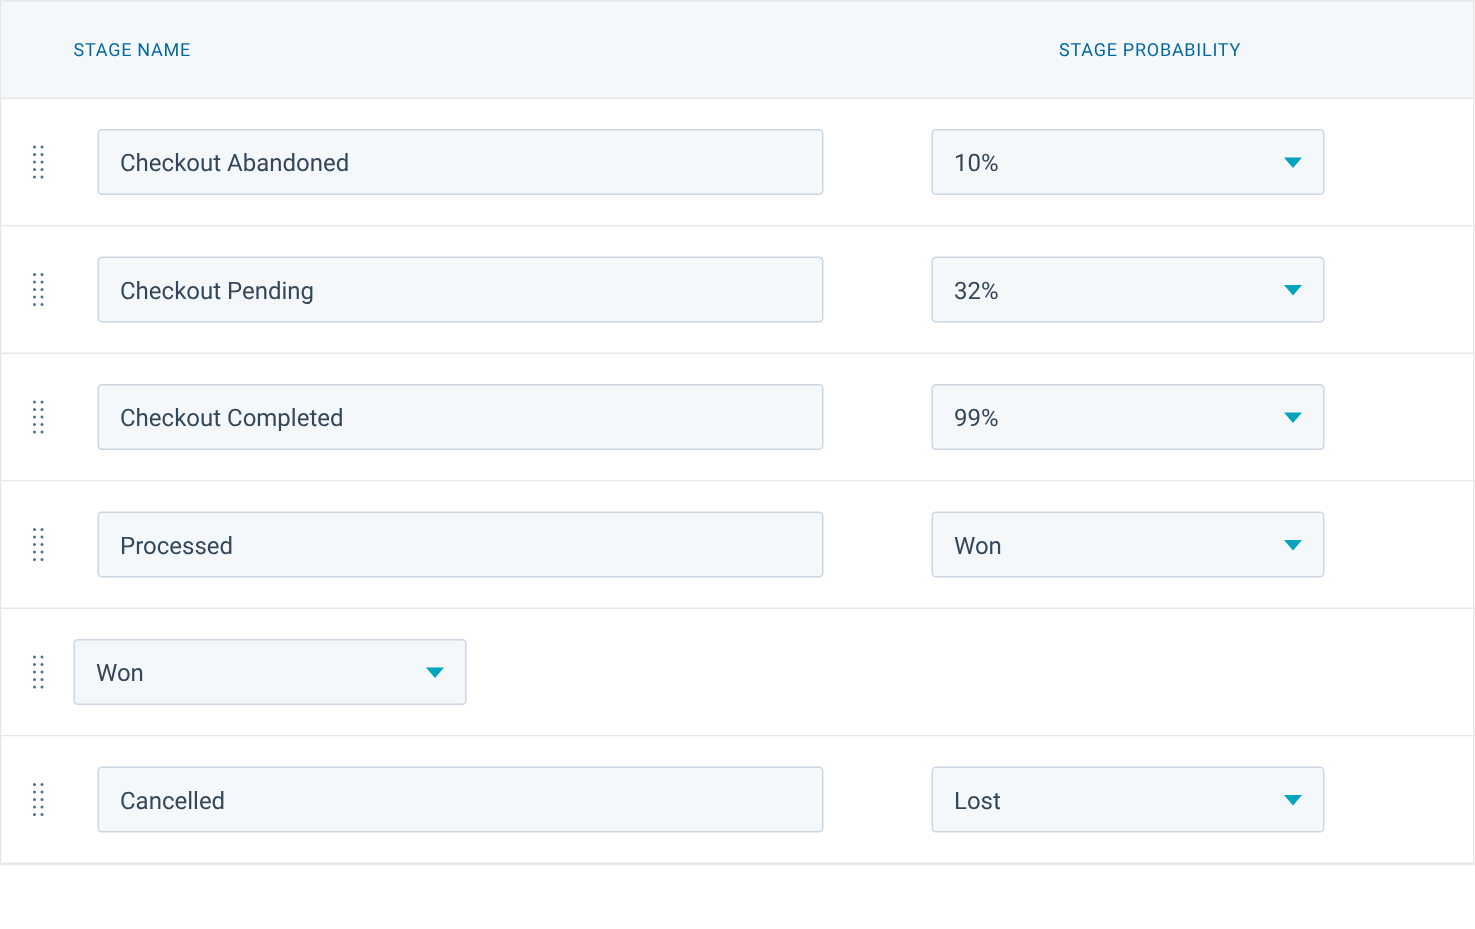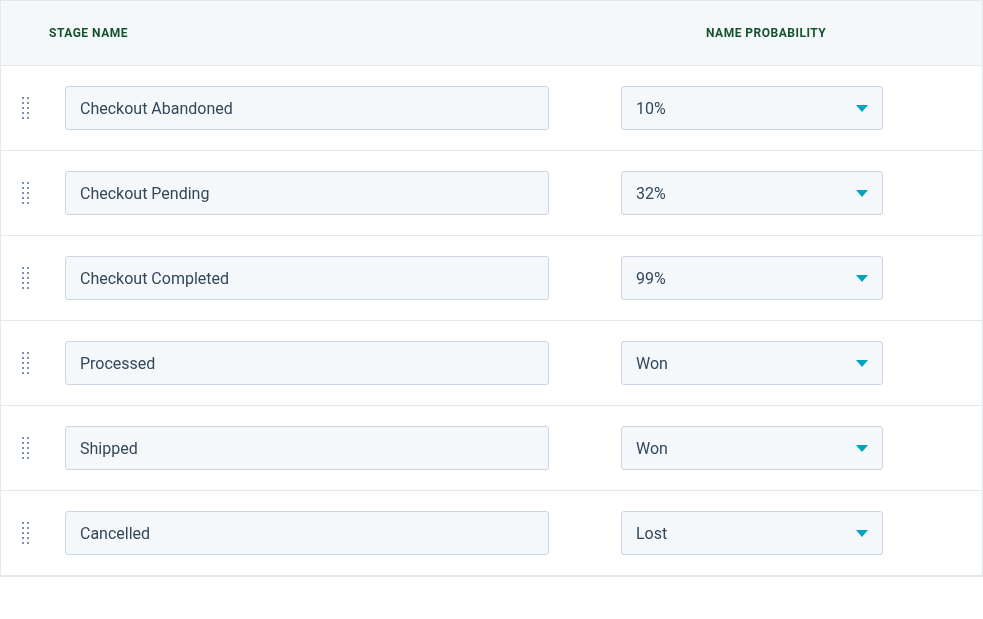--- a/index.html
+++ b/index.html
@@ -22,23 +22,23 @@
     .header-row {
       display: flex;
       align-items: center;
       background: #f5f8fa;
       border-top: 1px solid #e5e8eb;
       border-bottom: 1px solid #e5e8eb;
       padding: 25px 0;
     }
     .header-label {
       font-size: 12px;
-      font-weight: 700;
+      font-weight: 400;
       letter-spacing: 0.5px;
-      color: #14532d;
+      color: #0369a1;
     }
     .col-stage-header {
       flex: 0 0 690px;
       padding-left: 48px;
     }
     .col-prob-header {
       flex: 1;
       padding-left: 15px;
     }
     .stage-row {
@@ -110,21 +110,21 @@
       border-top: 7px solid #00a4bd;
     }
   </style>
 </head>
 <body>
 
 <div class="container">
 
   <div class="header-row">
     <div class="col-stage-header header-label">STAGE NAME</div>
-    <div class="col-prob-header header-label">NAME PROBABILITY</div>
+    <div class="col-prob-header header-label">STAGE PROBABILITY</div>
   </div>
 
   <div class="stage-row">
     <div class="drag-col">
       <div class="drag-handle">
         <span></span>
           <span></span>
           <span></span>
           <span></span>
           <span></span>
@@ -232,23 +232,20 @@
           <span></span>
           <span></span>
           <span></span>
           <span></span>
           <span></span>
           <span></span>
           <span></span>
           <span></span>
       </div>
     </div>
-    <div class="stage-input-col">
-      <input class="stage-input" type="text" value="Shipped" style="">
-    </div>
     <div class="prob-col">
       <div class="prob-select">
         <span>Won</span>
         <span class="caret"></span>
       </div>
     </div>
   </div>
 
   <div class="stage-row">
     <div class="drag-col">

